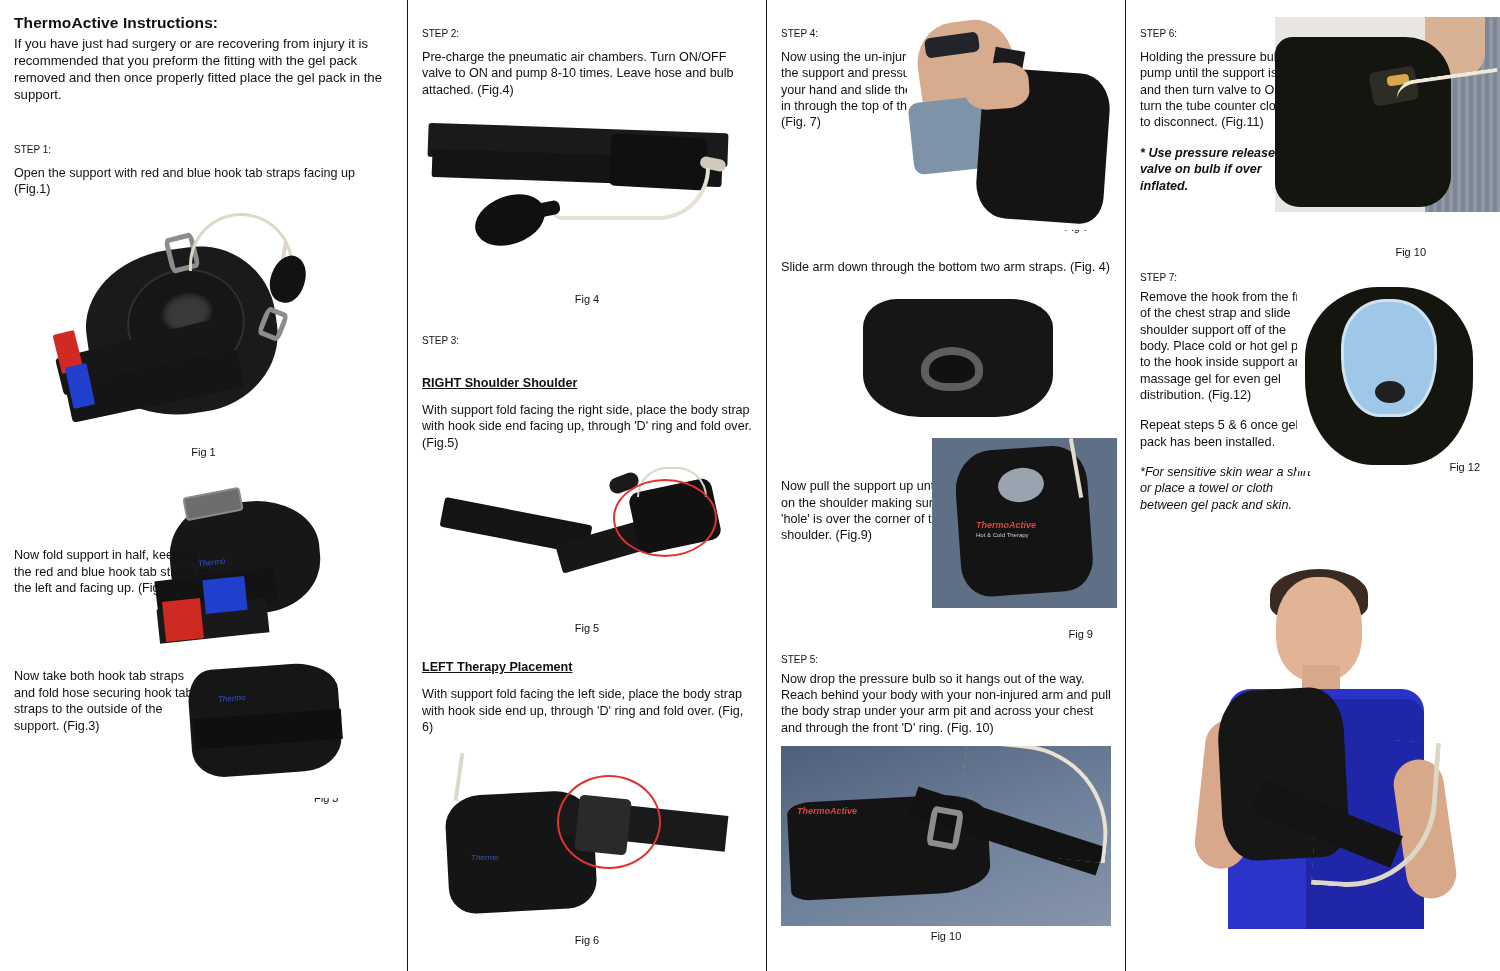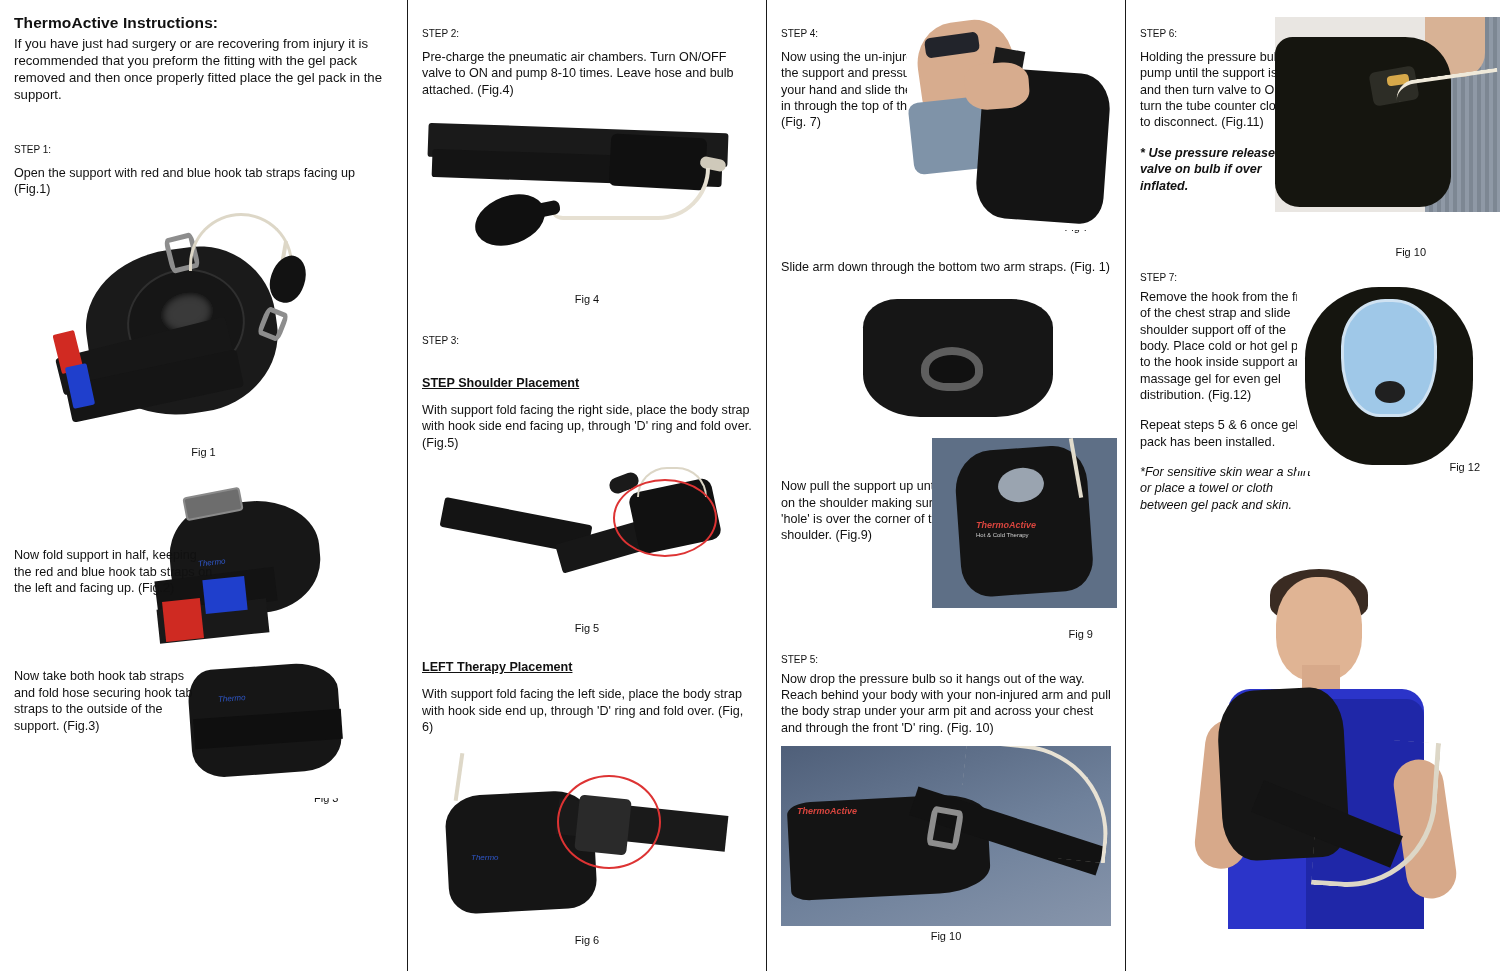--- a/index.html
+++ b/index.html
@@ -683,21 +683,21 @@
       <div class="bulbneck"></div>
       <div class="bulb"></div>
     </div>
     <div class="figcap">Fig 4</div>
 
     <div style="height:30px"></div>
 
     <div class="step-h tight">STEP 3:</div>
 
     <div style="height:24px"></div>
-    <div class="sub-h">STEP Shoulder Placement</div>
+    <div class="sub-h">RIGHT Shoulder Shoulder</div>
     <p class="body">With support fold facing the right side, place the body strap with hook side end facing up, through 'D' ring and fold over. (Fig.5)</p>
 
     <div class="fig f5 photo" style="margin-top:12px">
       <div class="s1"></div>
       <div class="s2"></div>
       <div class="pad"></div>
       <div class="tubebit"></div>
       <div class="hose"></div>
       <div class="circle"></div>
     </div>
@@ -728,21 +728,21 @@
         <div class="watch"></div>
         <div class="sleeve"></div>
         <div class="supp"></div>
         <div class="strap"></div>
         <div class="hand"></div>
       </div>
     </div>
     <div class="figcap" style="text-align:right;padding-right:22px;margin-top:90px">Fig 7</div>
 
     <div style="height:26px"></div>
-    <p class="body">Slide arm down through the bottom two arm straps. (Fig. 1)</p>
+    <p class="body">Slide arm down through the bottom two arm straps. (Fig. 4)</p>
 
     <div class="fig f8 photo" style="margin-top:16px;margin-left:62px">
       <div class="shell"></div>
       <div class="loop"></div>
     </div>
     <div class="figcap" style="margin-left:62px">Fig 8</div>
 
     <div style="height:26px;"></div>
     <div style="position:relative;">
       <p class="body" style="width:205px">Now pull the support up until it stops on the shoulder making sure the 'hole' is over the corner of the shoulder. (Fig.9)</p>

